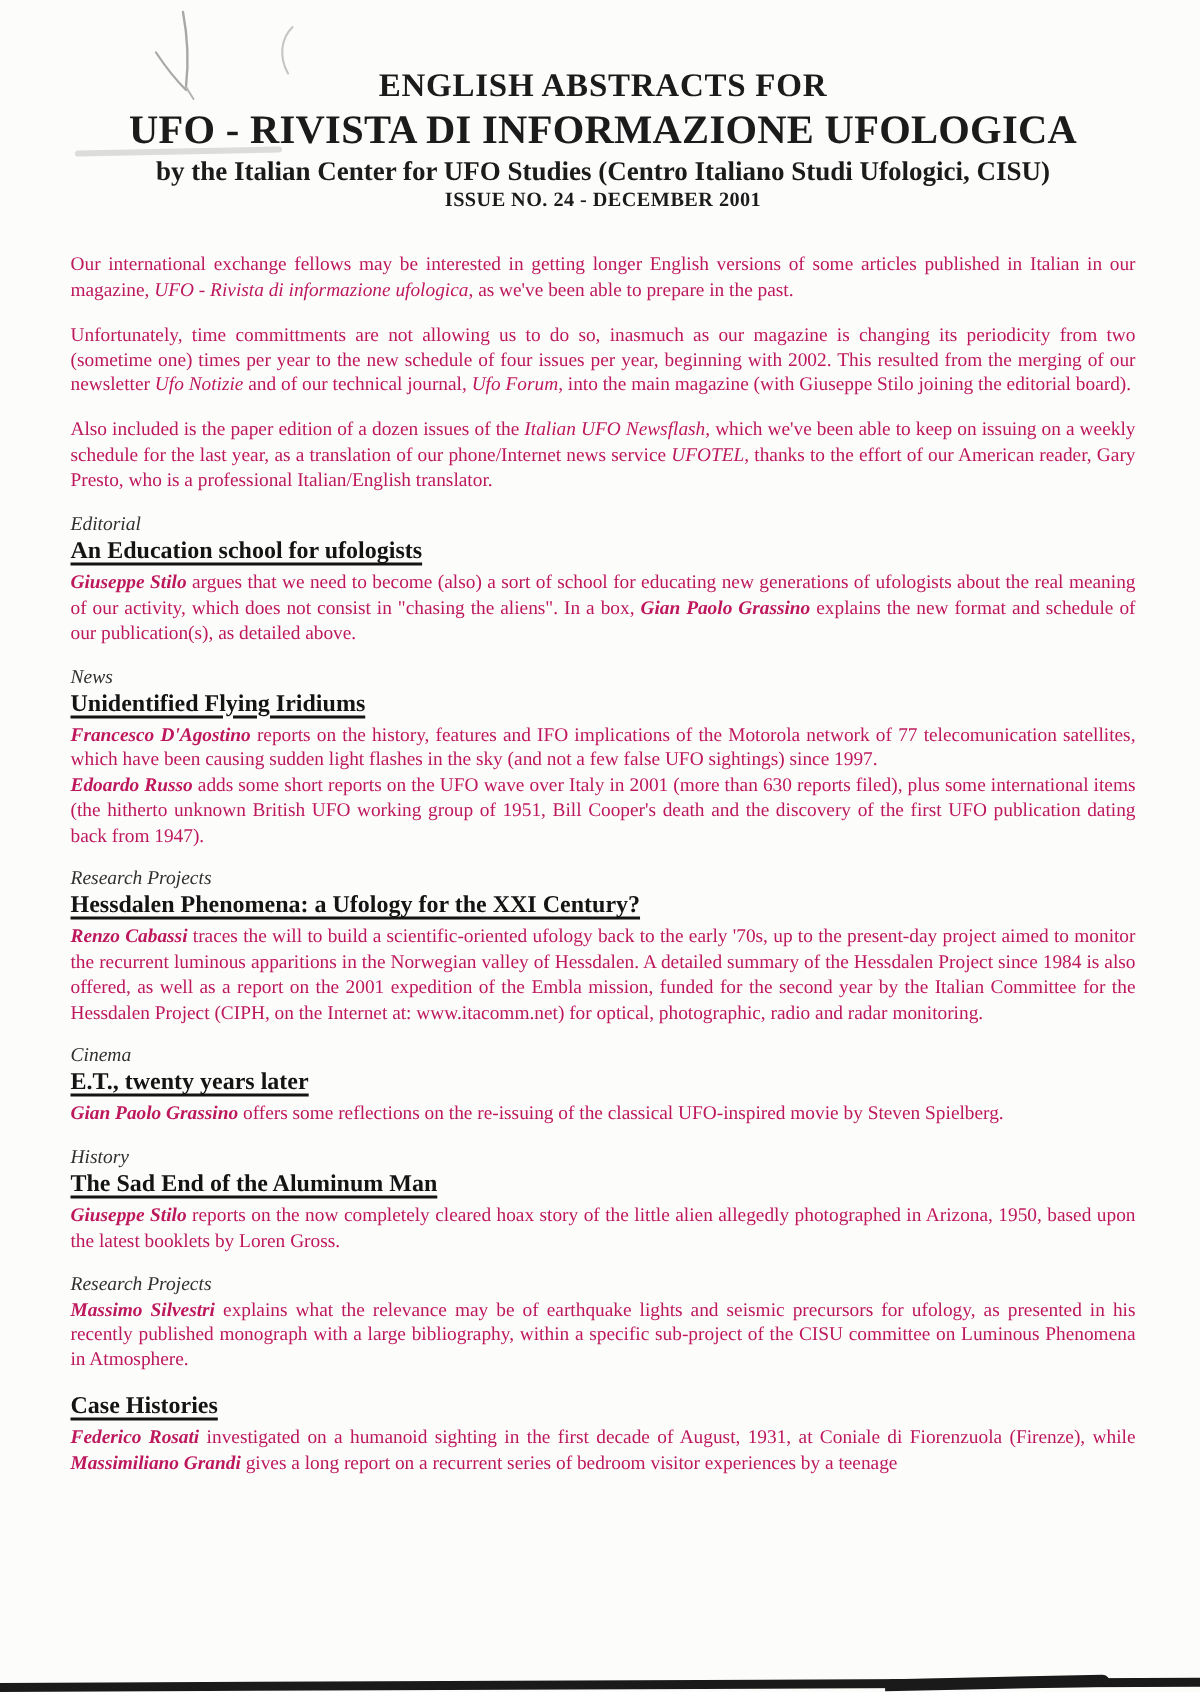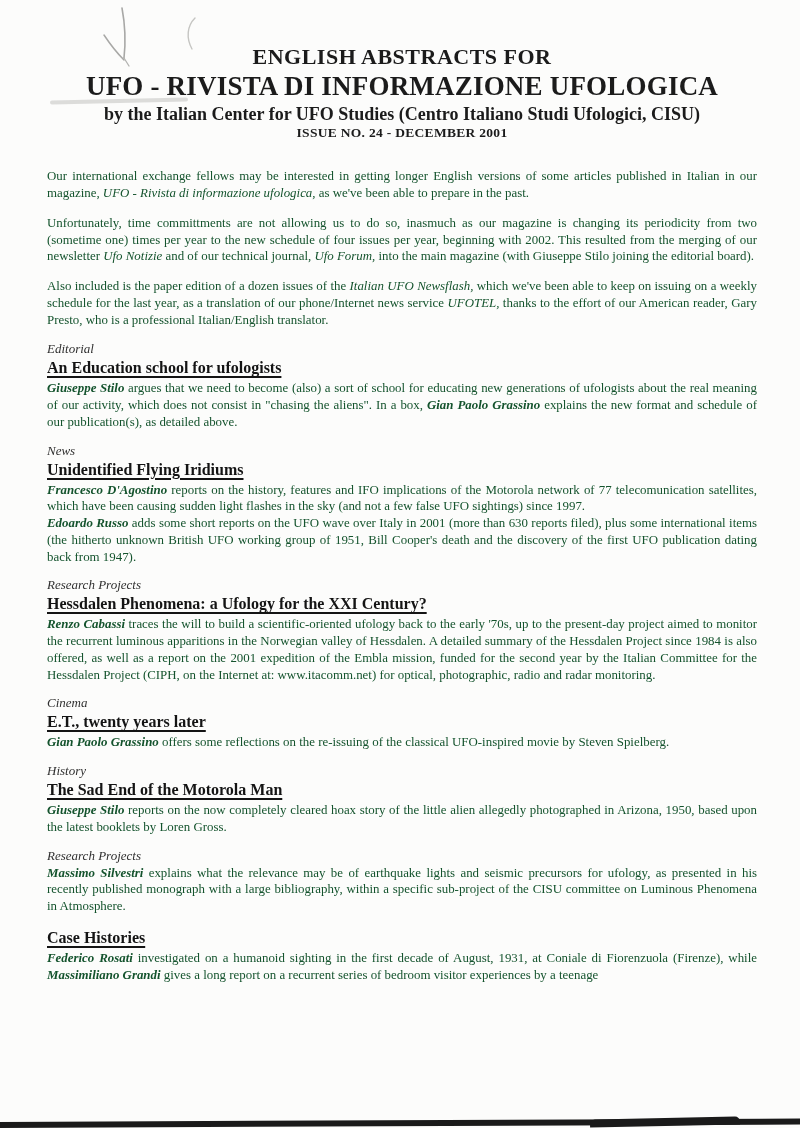--- a/index.html
+++ b/index.html
@@ -13,21 +13,21 @@
   
   .doc-header{text-align:center;color:#1b1b1b;}
   .hdr-line1{font-size:22px;font-weight:bold;letter-spacing:.5px;line-height:1.15;margin-top:4px;}
   .hdr-line2{font-size:27px;font-weight:bold;letter-spacing:.2px;line-height:1.15;margin-top:2px;}
   .hdr-line3{font-size:18px;font-weight:bold;margin-top:2px;}
   .hdr-issue{font-size:13.5px;font-weight:bold;letter-spacing:.3px;}
   
   .intro{margin-top:27px;}
   .body-par{
     font-size:12.9px;line-height:1.3;text-align:justify;margin:0;
-    color:#14532d;
+    color:#be185d;
   }
   .intro .body-par{margin-bottom:13px;}
   .seg-i{font-style:italic;}
   .seg-bi{font-style:italic;font-weight:bold;}
   
   .sections{margin-top:14px;}
   .section{margin-top:13px;}
   .section-label{font-size:13px;font-style:italic;line-height:1.15;color:#303030;margin:0 0 1px 0;}
   .section-title{
     font-size:16px;font-weight:bold;line-height:1.25;color:#141414;margin:0 0 2px 0;
@@ -114,21 +114,21 @@
   </section>
       <section class="section">
     <p class="section-label">Cinema</p>
     <p class="section-title-wrap"><span class="section-title">E.T., twenty years later</span></p>
     <div>
           <p class="body-par"><span class="seg-bi">Gian Paolo Grassino</span><span> offers some reflections on the re-issuing of the classical UFO-inspired movie by Steven Spielberg.</span></p>
         </div>
   </section>
       <section class="section">
     <p class="section-label">History</p>
-    <p class="section-title-wrap"><span class="section-title">The Sad End of the Motorola Man</span></p>
+    <p class="section-title-wrap"><span class="section-title">The Sad End of the Aluminum Man</span></p>
     <div>
           <p class="body-par"><span class="seg-bi">Giuseppe Stilo</span><span> reports on the now completely cleared hoax story of the little alien allegedly photographed in Arizona, 1950, based upon the latest booklets by Loren Gross.</span></p>
         </div>
   </section>
       <section class="section">
     <p class="section-label">Research Projects</p>
     <div>
           <p class="body-par"><span class="seg-bi">Massimo Silvestri</span><span> explains what the relevance may be of earthquake lights and seismic precursors for ufology, as presented in his recently published monograph with a large bibliography, within a specific sub-project of the CISU committee on Luminous Phenomena in Atmosphere.</span></p>
         </div>
   </section>

